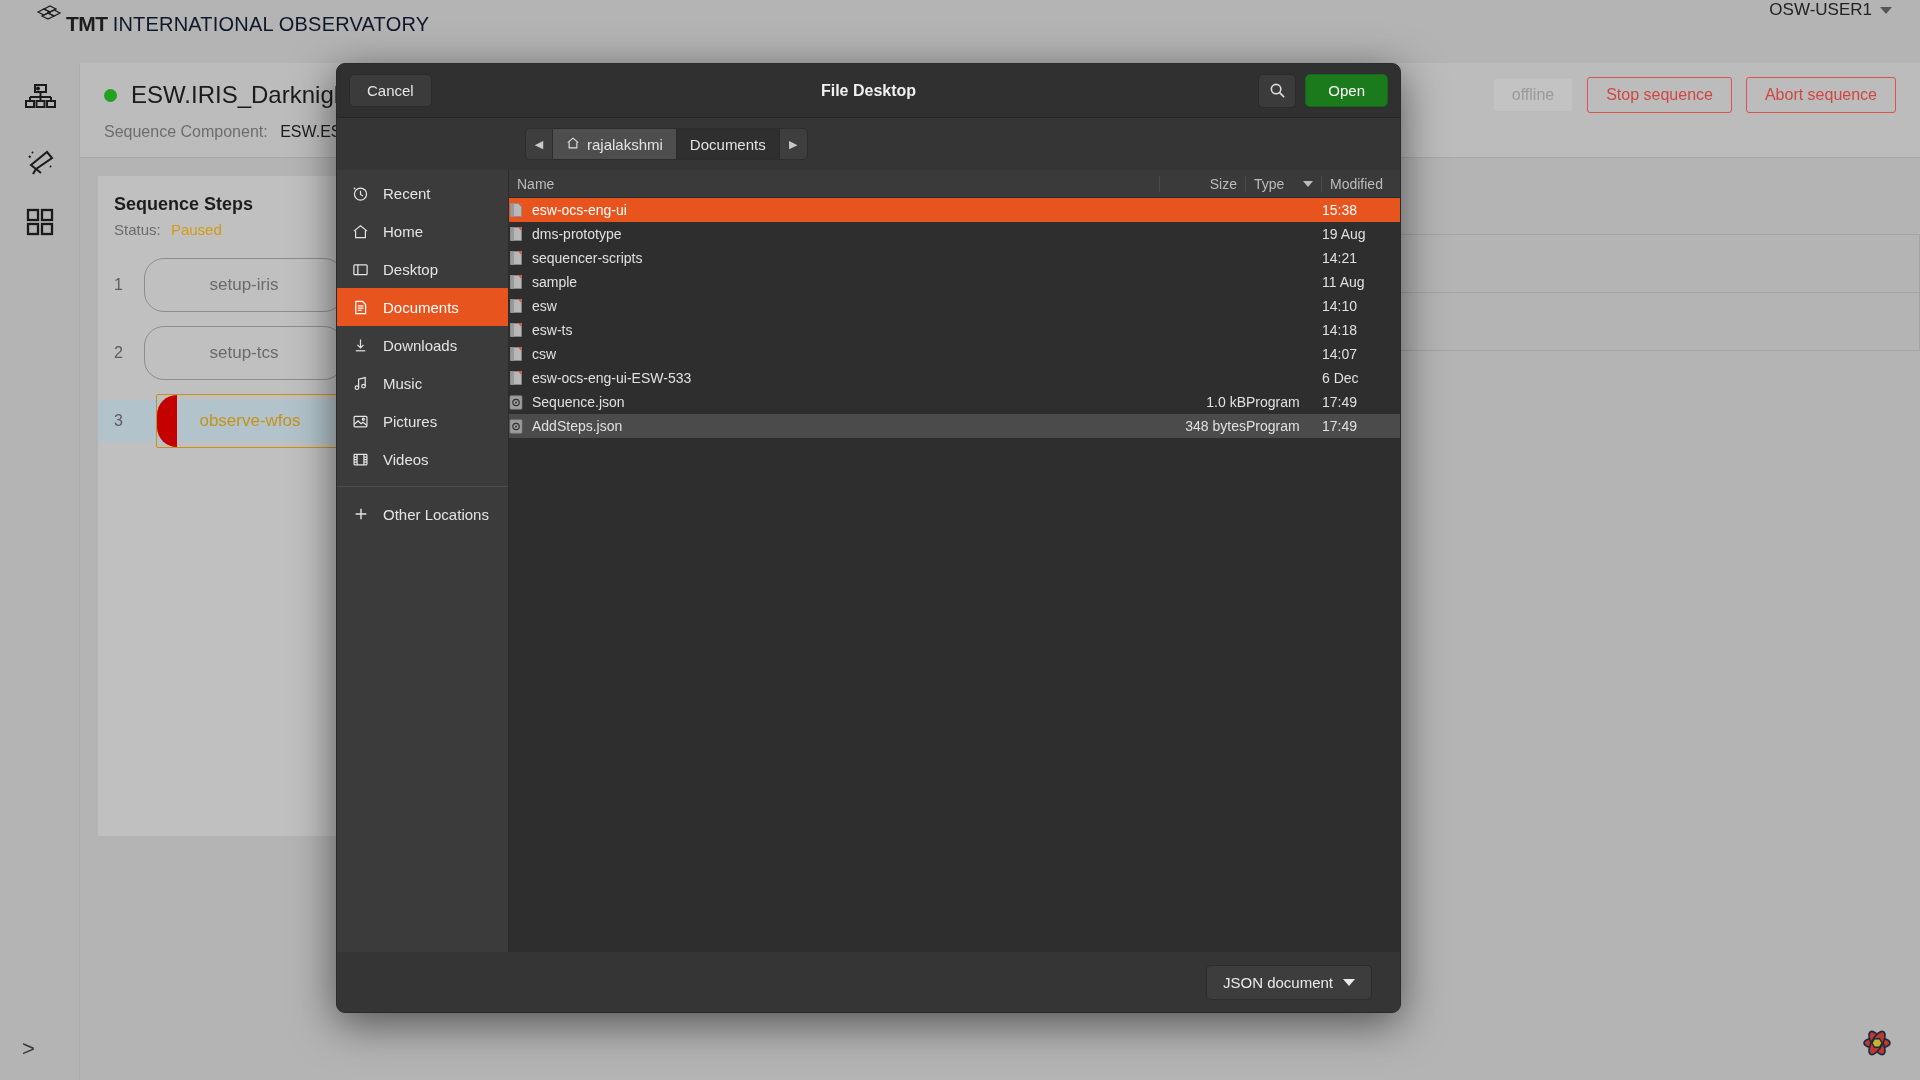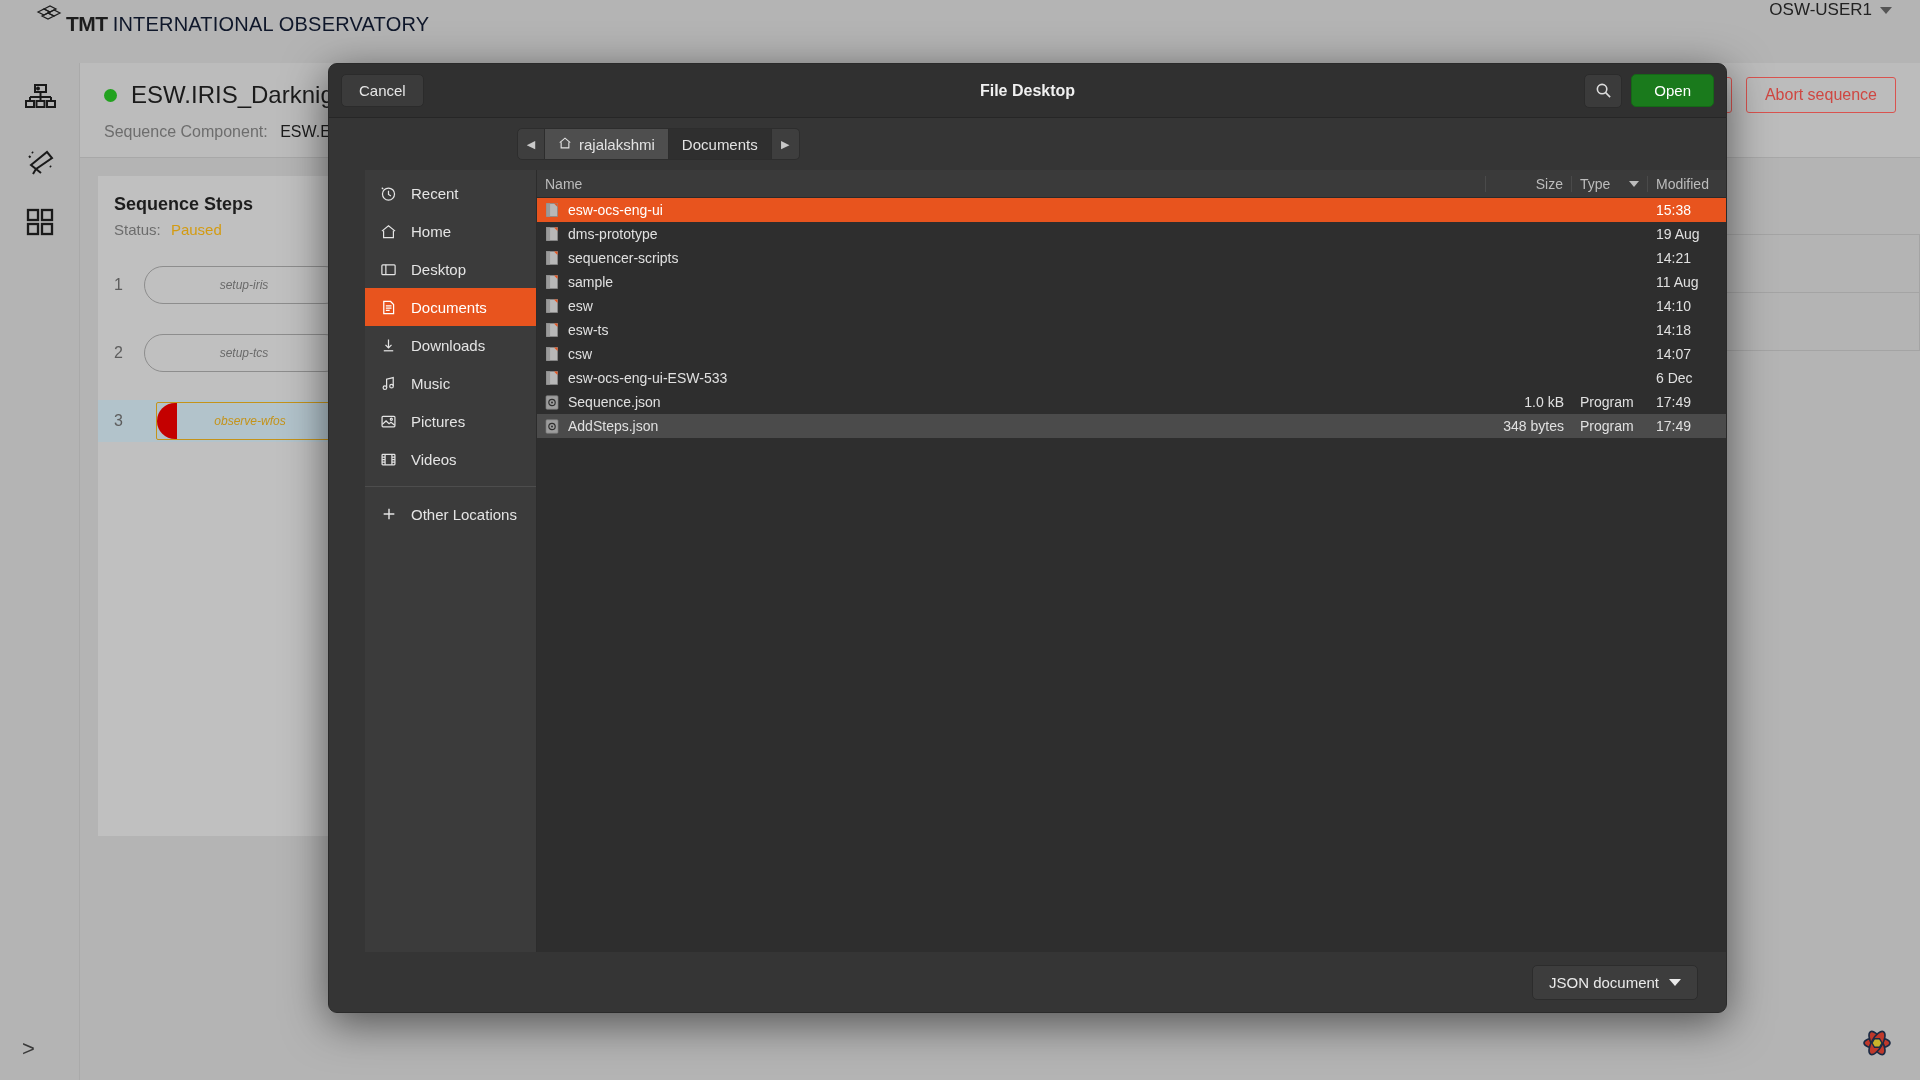--- a/index.html
+++ b/index.html
@@ -80,23 +80,23 @@
     background: #c0c0c0; min-height: 660px; padding: 18px 16px;
   }
   .steps-head { font-size: 18px; font-weight: bold; color: #1d1d1d; }
   .steps-status { font-size: 15px; color: #6c6c6c; margin-top: 6px; }
   .steps-status .val { color: #d39b12; margin-left: 6px; }
   .step-row { display: flex; align-items: center; gap: 18px; margin-top: 26px; height: 42px; }
   .step-row.active { background: #b2c3cb; margin-left: -16px; padding-left: 16px;
                      margin-right: -16px; padding-right: 16px; }
   .step-num { font-size: 16px; color: #5d5d5d; width: 12px; }
   .step-pill {
-    flex: 1; height: 38px; border: 1px solid #8d8d8d; border-radius: 20px;
+    flex: 1; height: 54px; border: 1px solid #8d8d8d; border-radius: 20px;
     display: flex; align-items: center; justify-content: center;
-    font-size: 12px; color: #6a6a6a; position: relative; overflow: hidden; font-style: italic;
+    font-size: 17px; color: #6a6a6a; position: relative; overflow: hidden;
   }
   .step-pill.running {
     border: 1px solid #c4931a; color: #c4931a; border-radius: 2px; margin-left: 12px;
   }
   .step-pill.running::before {
     content: ""; position: absolute; left: 0; top: 0; bottom: 0; width: 20px;
     background: #c40000; border-radius: 20px 0 0 20px;
   }
 
   .detail-pane { flex: 1; padding: 18px 0 0 24px; }
@@ -109,21 +109,21 @@
     text-align: left; font-size: 17px;
   }
   .detail-table th { color: #1c1c1c; font-weight: normal; }
   .detail-table td { color: #262626; }
 
   .react-logo { position: absolute; right: 22px; bottom: 16px; width: 42px; height: 42px; }
 
   
   .dlg-backdrop { position: absolute; inset: 0; z-index: 20; }
   .dialog {
-    position: absolute; left: 328px; top: 63px; width: 1399px; height: 950px;
+    position: absolute; left: 336px; top: 63px; width: 1065px; height: 950px;
     background: #353535; border-radius: 9px;
     box-shadow: 0 10px 44px rgba(0,0,0,0.55);
     display: flex; flex-direction: column; overflow: hidden;
     border: 1px solid #2a2a2a;
   }
   .dlg-titlebar {
     height: 54px; background: #303030; display: flex; align-items: center;
     padding: 0 12px; position: relative; flex: none;
     border-bottom: 1px solid #262626;
   }
@@ -159,21 +159,21 @@
   .path-nav.left { border-radius: 5px 0 0 5px; }
   .path-nav.right { border-radius: 0 5px 5px 0; border-left: none; }
   .crumb {
     height: 32px; display: flex; align-items: center; gap: 7px;
     padding: 0 13px; background: #3e3e3e; border: 1px solid #2d2d2d;
     border-left: none; color: #e2e2e2; font-size: 15px; cursor: pointer;
   }
   .crumb.active { background: #4e4e4e; }
   .crumb.current { background: #2f2f2f; }
 
-  .dlg-body { flex: 1; display: flex; min-height: 0; margin-left: 36px; }
+  .dlg-body { flex: 1; display: flex; min-height: 0; }
 
   .dlg-sidebar {
     width: 172px; background: #3b3b3b; padding-top: 4px; flex: none;
     border-right: 1px solid #2c2c2c;
   }
   .sb-item {
     height: 38px; display: flex; align-items: center; gap: 13px;
     padding: 0 14px; color: #e4e4e4; font-size: 15px; cursor: pointer;
   }
   .sb-item.selected { background: #e8541e; color: #ffffff; }
@@ -195,21 +195,21 @@
   .sort-caret { width:0;height:0;border-left:5px solid transparent;
                 border-right:5px solid transparent;border-top:6px solid #bcbcbc; }
 
   .files-list { flex: 1; overflow: hidden; }
   .frow {
     display: flex; height: 24px; align-items: center; color: #e0e0e0;
     font-size: 14px; cursor: pointer;
   }
   .frow.selected { background: #e8541e; color: #fff; }
   .frow.focused  { background: #4b4b4b; }
-  .fc { padding: 0 8px; display: flex; align-items: center; gap: 9px; }
+  .fc { padding: 0 0; display: flex; align-items: center; gap: 9px; }
   .fc.name { flex: 1; min-width: 0; }
   .fc.size { width: 86px; justify-content: flex-end; }
   .fc.type { width: 76px; }
   .fc.mod  { width: 78px; }
   .fname { overflow: hidden; text-overflow: ellipsis; white-space: nowrap; }
 
   .ic-folder { width: 14px; height: 16px; flex: none; position: relative; }
   .ic-file   { width: 14px; height: 15px; flex: none; }
 
   .dlg-footer {

